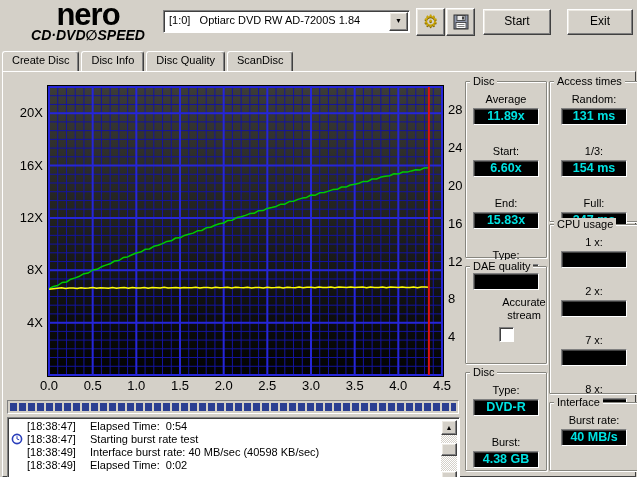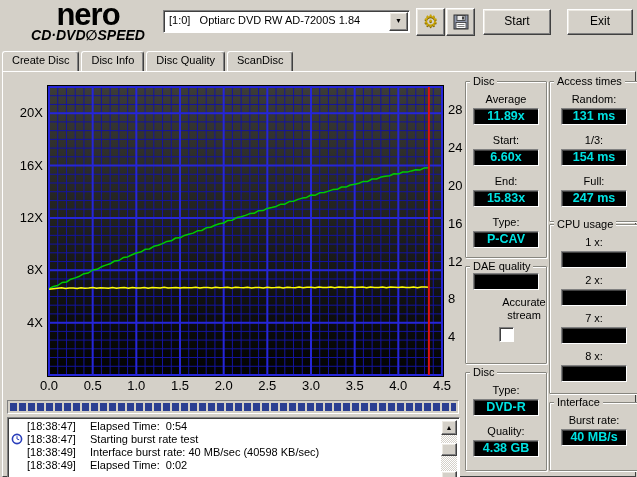--- a/index.html
+++ b/index.html
@@ -49,21 +49,21 @@
   
   #chart{left:6px;top:8px;width:454px;height:318px;}
   svg text{font-family:"Liberation Sans","DejaVu Sans",sans-serif;font-size:13px;fill:#000;}
   
   .groupbox{
     border:1px solid #87867f;border-radius:1px;
     box-shadow:1px 1px 0 #ffffff, inset 1px 1px 0 #ffffff;
     background:#d4d0c8;
   }
   .gtitle{position:absolute;top:-7px;left:4px;background:#d4d0c8;padding:0 3px;font-size:11px;white-space:nowrap;}
-  .fields{position:absolute;left:0;right:0;top:11px;display:flex;flex-direction:column;align-items:center;}
+  .fields{position:absolute;left:0;right:0;top:11px;display:flex;flex-direction:column;align-items:center;gap:11px;}
   .flabel{font-size:11px;text-align:center;line-height:13px;}
   .display{
     width:64px;height:15px;background:#000;color:#00e2e2;
     font-weight:bold;font-size:12.5px;line-height:15px;text-align:center;
     border:1px solid;border-color:#808080 #ffffff #ffffff #808080;
     box-shadow:inset 1px 1px 0 #404040;margin-top:2px;
     font-family:"Liberation Sans","DejaVu Sans",sans-serif;
   }
   #group-speed{left:462px;top:9px;width:80px;height:175px;}
   #group-access{left:546px;top:9px;width:88px;height:139px;}
@@ -332,21 +332,21 @@
   </div>
 
   <div id="group-disc" class="abs groupbox">
     <span class="gtitle">Disc</span>
     <div class="fields">
         <div class="field">
           <div class="flabel">Type:</div>
           <div class="display">DVD-R</div>
         </div>
         <div class="field">
-          <div class="flabel">Quality:</div>
+          <div class="flabel">Burst:</div>
           <div class="display">4.38 GB</div>
         </div>
       </div>
   </div>
 
   <div id="group-iface" class="abs groupbox">
     <span class="gtitle">Interface</span>
     <div class="fields">
         <div class="field">
           <div class="flabel">Burst rate:</div>

